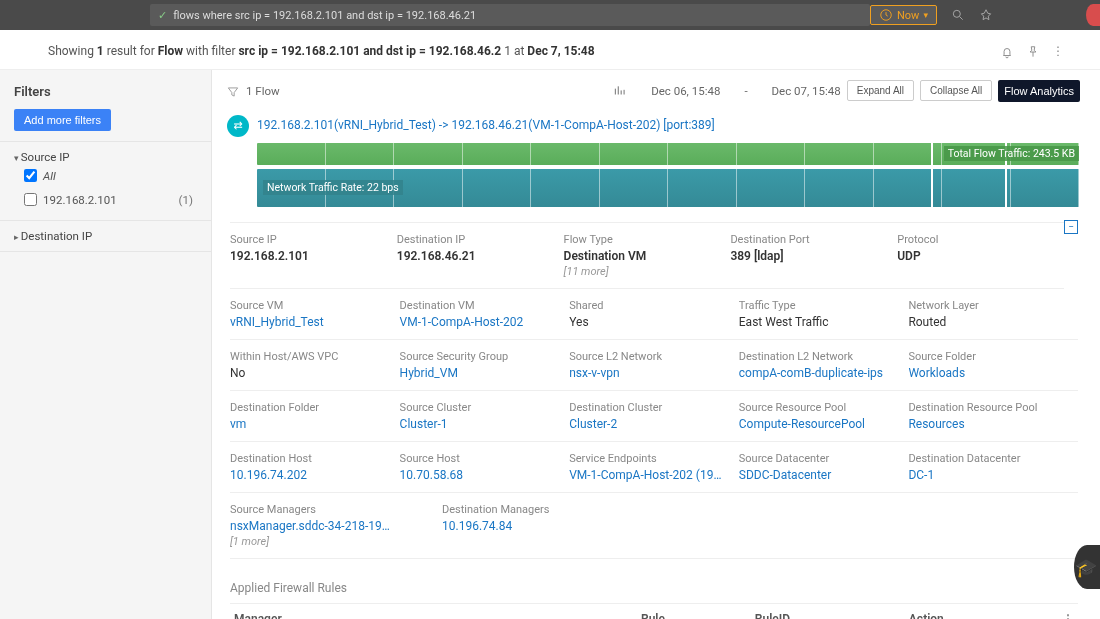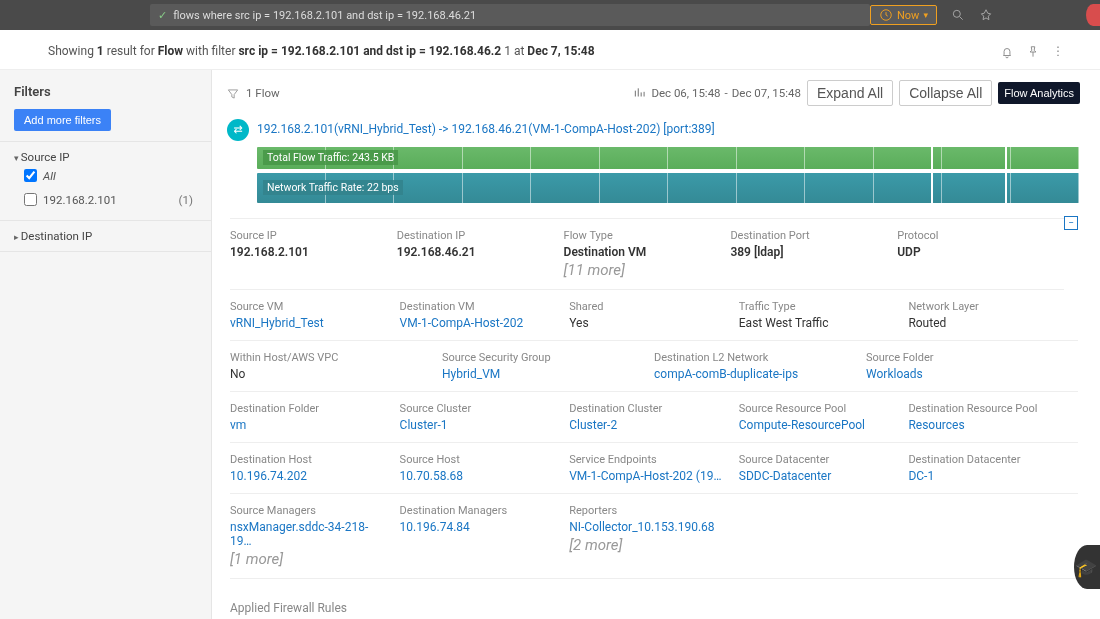--- a/index.html
+++ b/index.html
@@ -34,48 +34,48 @@
   .filter-item input[type=checkbox]{margin-right:6px;}
   .filter-count { margin-left: auto; color:#777;}
   .filter-group.last { border-bottom:1px solid #e5e5e5;}
   
   
   .content { flex: 1; padding: 8px 20px 30px 14px; min-width:0;}
   .content-head { display: flex; align-items: center; padding: 2px 0 8px; }
   .funnel-icon { color: #999; font-size: 14px; margin-right:6px;}
   .flow-count { color: #666; font-size: 11.5px;}
   .head-right { margin-left:auto; display:flex; align-items:center; gap:6px;}
-  .date-range { color:#666; font-size:11.5px; display:flex; align-items:center; gap:4px;}
-  .mini-btn { border:1px solid #ccc; background:#fff; color:#555; font-size:14px; padding:4px 9px; border-radius:2px; cursor:pointer;}
+  .date-range { color:#666; font-size:11.5px; display:flex; align-items:center; gap:24px;}
+  .mini-btn { border:1px solid #ccc; background:#fff; color:#555; font-size:10px; padding:4px 9px; border-radius:2px; cursor:pointer;}
   .flow-analytics-btn { background:#0f172a; color:#fff; border:none; font-size:11px; padding:5px 6px; border-radius:2px; cursor:pointer;}
   
   .flow-block { border:1px solid transparent;}
   .flow-head { display:flex; align-items:flex-start; gap:8px; padding-top:4px;}
   .circle-icon { width:22px; height:22px; border-radius:50%; background:#00b8c8; color:#fff; display:flex; align-items:center; justify-content:center; font-size:11px; flex-shrink:0;}
   .flow-title { color:#1a76c4; font-size:12px; padding-top:3px;}
   .flow-bars { margin:6px 0 0 30px; }
   .bar { position:relative; height:22px; margin-bottom:4px; border-radius:1px; color:#fff; font-size:10.5px; display:flex; align-items:center; padding-left:6px; overflow:hidden;}
-  .bar.green { background: linear-gradient(#6ab96a,#5aad5a); }
-  .bar.teal { background: linear-gradient(#3b9aa8,#348a96); height:30px; }
+  .bar.green { background: linear-gradient(#6ab96a,#5aad5a); justify-content: flex-end; }
+  .bar.teal { background: linear-gradient(#3b9aa8,#348a96); height:38px; }
   .bar .ticks { position:absolute; inset:0; display:flex; }
   .bar .ticks span { flex:1; border-right:1px solid rgba(255,255,255,0.5); }
   .bar .gap { position:absolute; top:0; bottom:0; width:2px; background:#fff;}
   .bar-label { position:relative; z-index:2; padding:1px 4px; }
   .bar.green .bar-label { background:rgba(70,150,70,0.85);}
   .bar.teal .bar-label { background:rgba(50,130,140,0.85);}
   
   .details { margin-left:2px; margin-top:14px; border:1px solid transparent;}
   .collapse-ic { float:right; width:14px; height:14px; border:1px solid #1a76c4; color:#1a76c4; font-size:10px; text-align:center; line-height:12px; cursor:pointer; position:relative; top:-2px;}
   .row { display:flex; border-bottom:1px solid #eee; padding:10px 0;}
   .row:first-child { border-top:1px solid #eee; }
   .cell { flex:1; min-width:0; padding-right:12px;}
   .cell .lbl { color:#888; font-size:11px; margin-bottom:3px;}
   .cell .val { color:#333; font-size:12px; word-break:break-word;}
   .cell .val.link { color:#1a76c4;}
-  .cell .more { color:#999; font-style:italic; font-size:15px; margin-top:2px;}
+  .cell .more { color:#999; font-style:italic; font-size:11px; margin-top:2px;}
   .row.r1 .val { font-weight:600;}
   
   .rules-title { color:#888; font-size:12px; margin:22px 0 8px;}
   .rules-table { width:100%; border-collapse:collapse; font-size:12px;}
   .rules-table th { text-align:left; color:#555; font-weight:600; padding:8px 4px; border-top:1px solid #eee; border-bottom:1px solid #eee;}
   .rules-menu { float:right; color:#888; cursor:pointer;}
   
   .float-circle { position:fixed; right:0px; bottom:30px; width:26px; height:44px; border-radius:50% 0 0 50%; background:#333; color:#fff; display:flex; align-items:center; justify-content:center; font-size:18px;}
   
   svg.ico{ width:14px; height:14px; vertical-align:middle; stroke:currentColor; fill:none; stroke-width:1.6;}
@@ -275,20 +275,24 @@
             <div class="row">
               <div class="cell">
                 <div class="lbl">Within Host/AWS VPC</div>
                 <div class="val">No</div>
               </div>
               <div class="cell">
                 <div class="lbl">Source Security Group</div>
                 <div class="val link">Hybrid_VM</div>
               </div>
               <div class="cell">
+                <div class="lbl">Source L2 Network</div>
+                <div class="val link">nsx-v-vpn</div>
+              </div>
+              <div class="cell">
                 <div class="lbl">Destination L2 Network</div>
                 <div class="val link">compA-comB-duplicate-ips</div>
               </div>
               <div class="cell">
                 <div class="lbl">Source Folder</div>
                 <div class="val link">Workloads</div>
               </div>
             </div>
             <div class="row">
               <div class="cell">
@@ -336,25 +340,20 @@
             </div>
             <div class="row">
               <div class="cell">
                 <div class="lbl">Source Managers</div>
                 <div class="val link">nsxManager.sddc-34-218-19…</div>
                 <div class="more">[1 more]</div>
               </div>
               <div class="cell">
                 <div class="lbl">Destination Managers</div>
                 <div class="val link">10.196.74.84</div>
-              </div>
-              <div class="cell">
-                <div class="lbl">Reporters</div>
-                <div class="val link">NI-Collector_10.153.190.68</div>
-                <div class="more">[2 more]</div>
               </div>
               <div class="cell"></div>
               <div class="cell"></div>
             </div>
           </div>
 
         <div class="rules-title">Applied Firewall Rules</div>
         <table class="rules-table">
           <thead>
               <tr id="rules-head">

